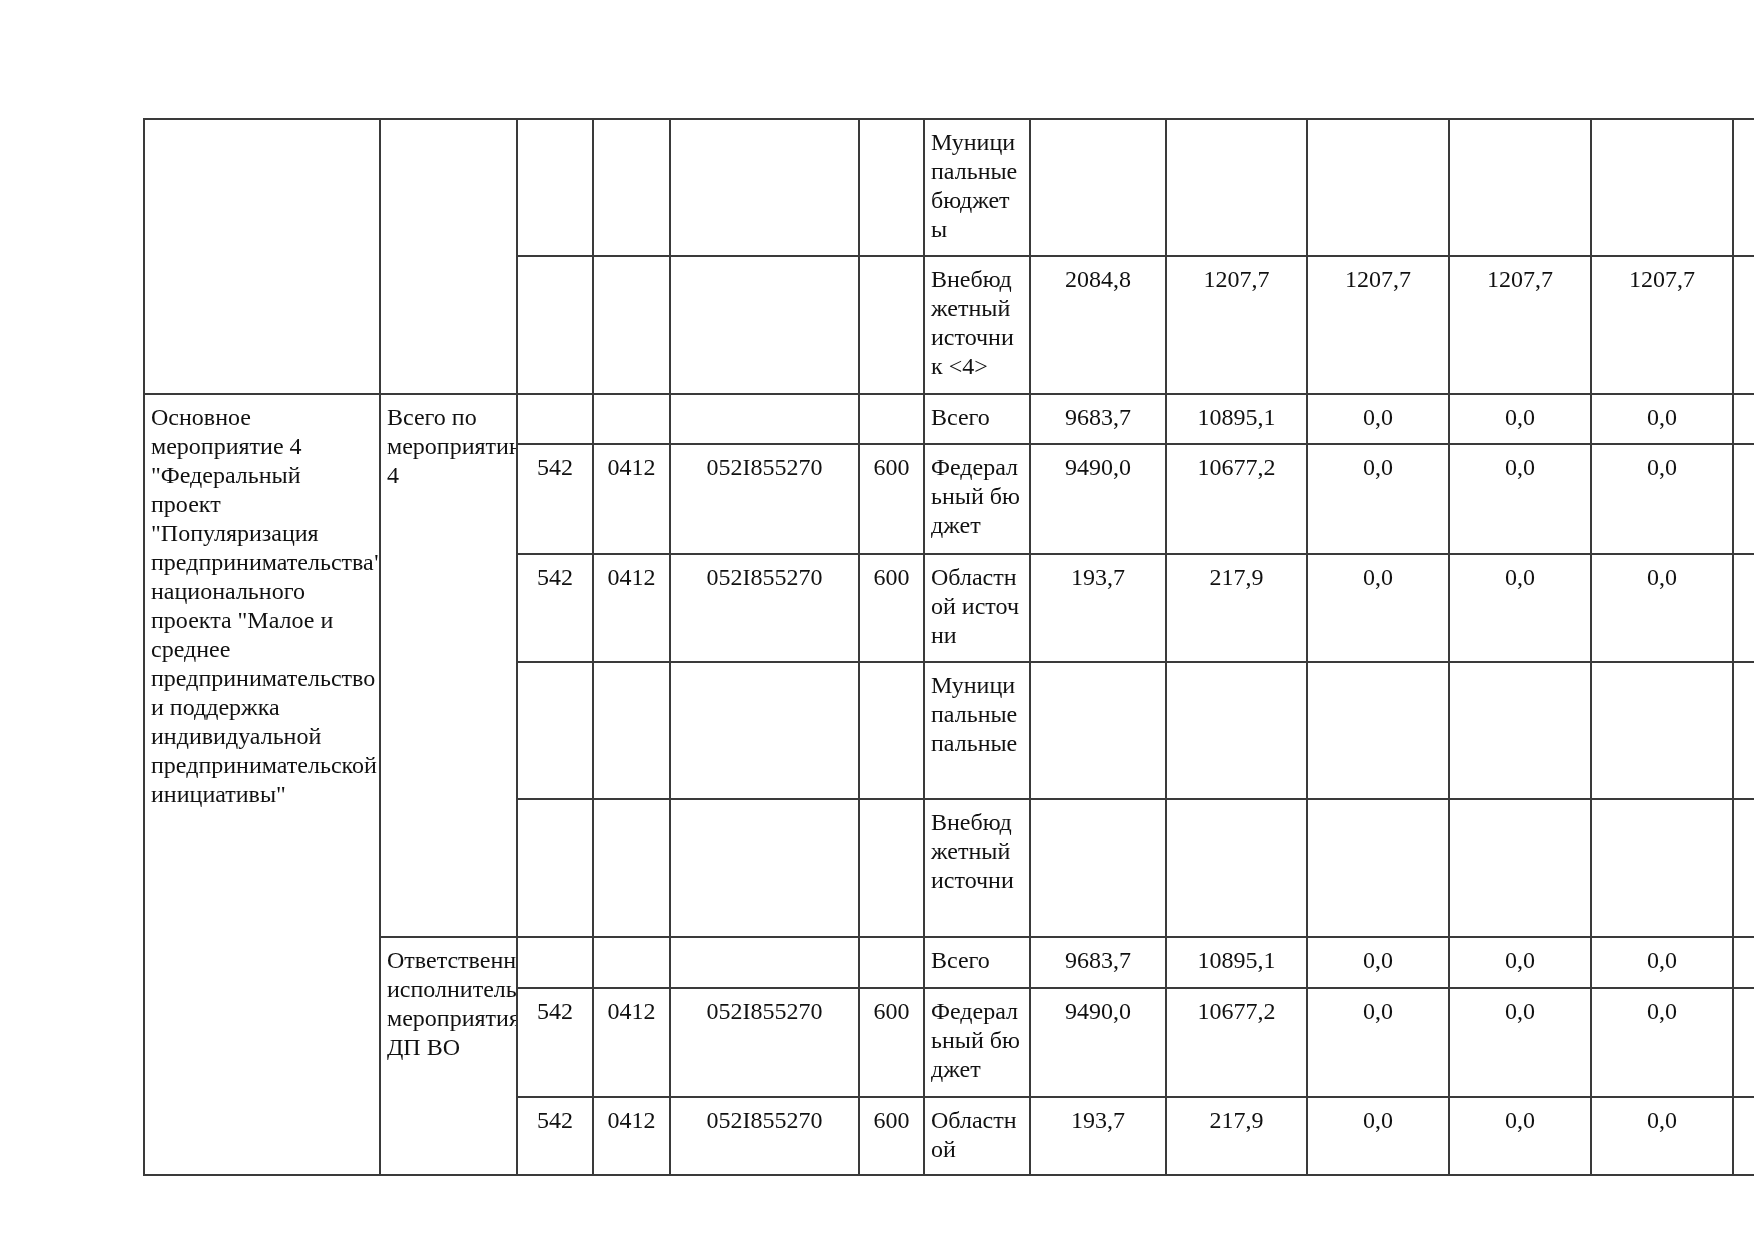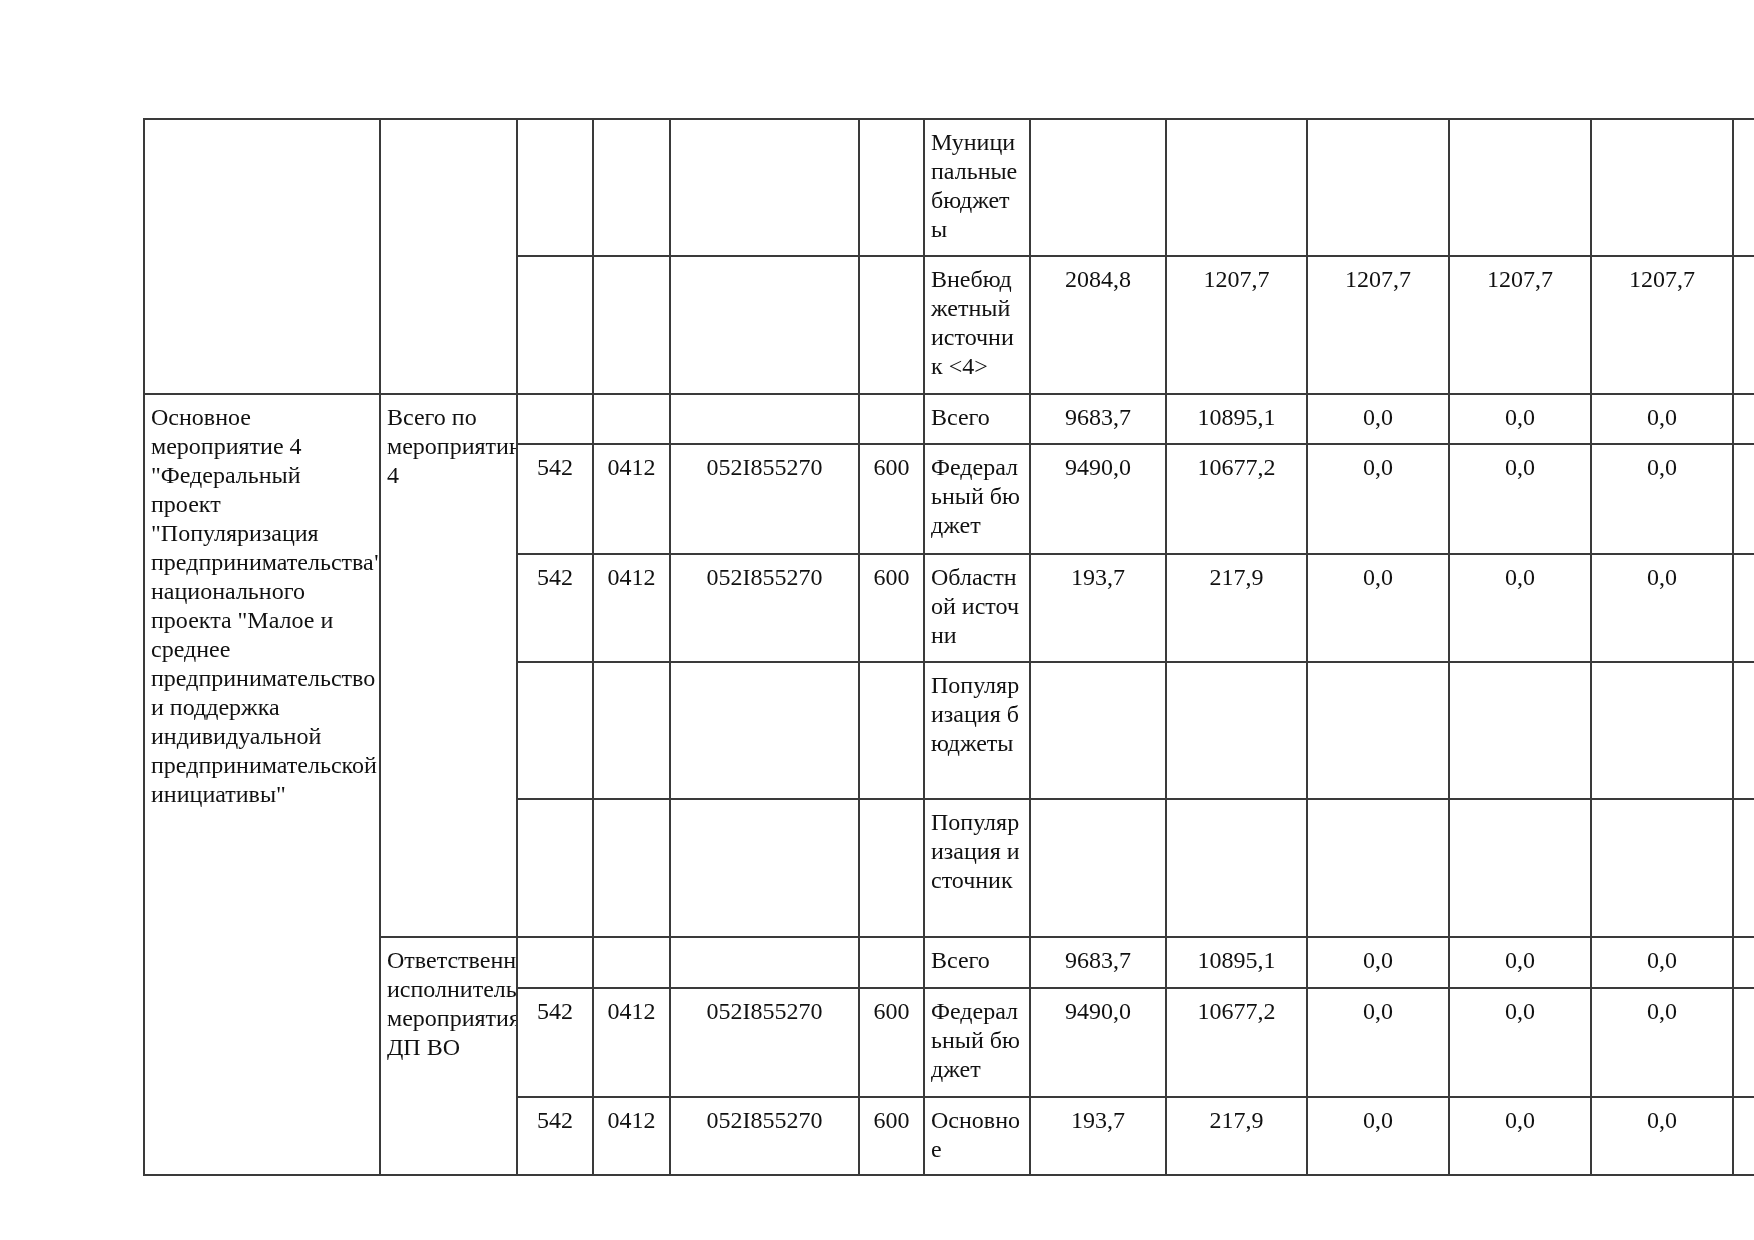--- a/index.html
+++ b/index.html
@@ -108,34 +108,34 @@
           <td class="num">0,0</td>
           <td class="num">0,0</td>
           <td class="num">0,0</td>
           <td class="num">0,0</td>
         </tr>
         <tr style="height: 137px;">
           <td class="num"></td>
           <td class="num"></td>
           <td class="num"></td>
           <td class="num"></td>
-          <td class="lbl">Популяризация бюджеты</td>
+          <td class="lbl">Муниципальные пальные</td>
           <td class="num"></td>
           <td class="num"></td>
           <td class="num"></td>
           <td class="num"></td>
           <td class="num"></td>
           <td class="num"></td>
         </tr>
         <tr style="height: 138px;">
           <td class="num"></td>
           <td class="num"></td>
           <td class="num"></td>
           <td class="num"></td>
-          <td class="lbl">Популяризация источник</td>
+          <td class="lbl">Внебюджетный источни</td>
           <td class="num"></td>
           <td class="num"></td>
           <td class="num"></td>
           <td class="num"></td>
           <td class="num"></td>
           <td class="num"></td>
         </tr>
         <tr style="height: 51px;">
           <td class="txt" rowspan="3">Ответственный исполнитель мероприятия: ДП ВО</td>
           <td class="num"></td>
@@ -161,21 +161,21 @@
           <td class="num">0,0</td>
           <td class="num">0,0</td>
           <td class="num">0,0</td>
           <td class="num">0,0</td>
         </tr>
         <tr style="height: 78px;">
           <td class="num">542</td>
           <td class="num">0412</td>
           <td class="num">052I855270</td>
           <td class="num">600</td>
-          <td class="lbl">Основное</td>
+          <td class="lbl">Областной</td>
           <td class="num">193,7</td>
           <td class="num">217,9</td>
           <td class="num">0,0</td>
           <td class="num">0,0</td>
           <td class="num">0,0</td>
           <td class="num">0,0</td>
         </tr>
       </tbody>
 </table>
 </div>

